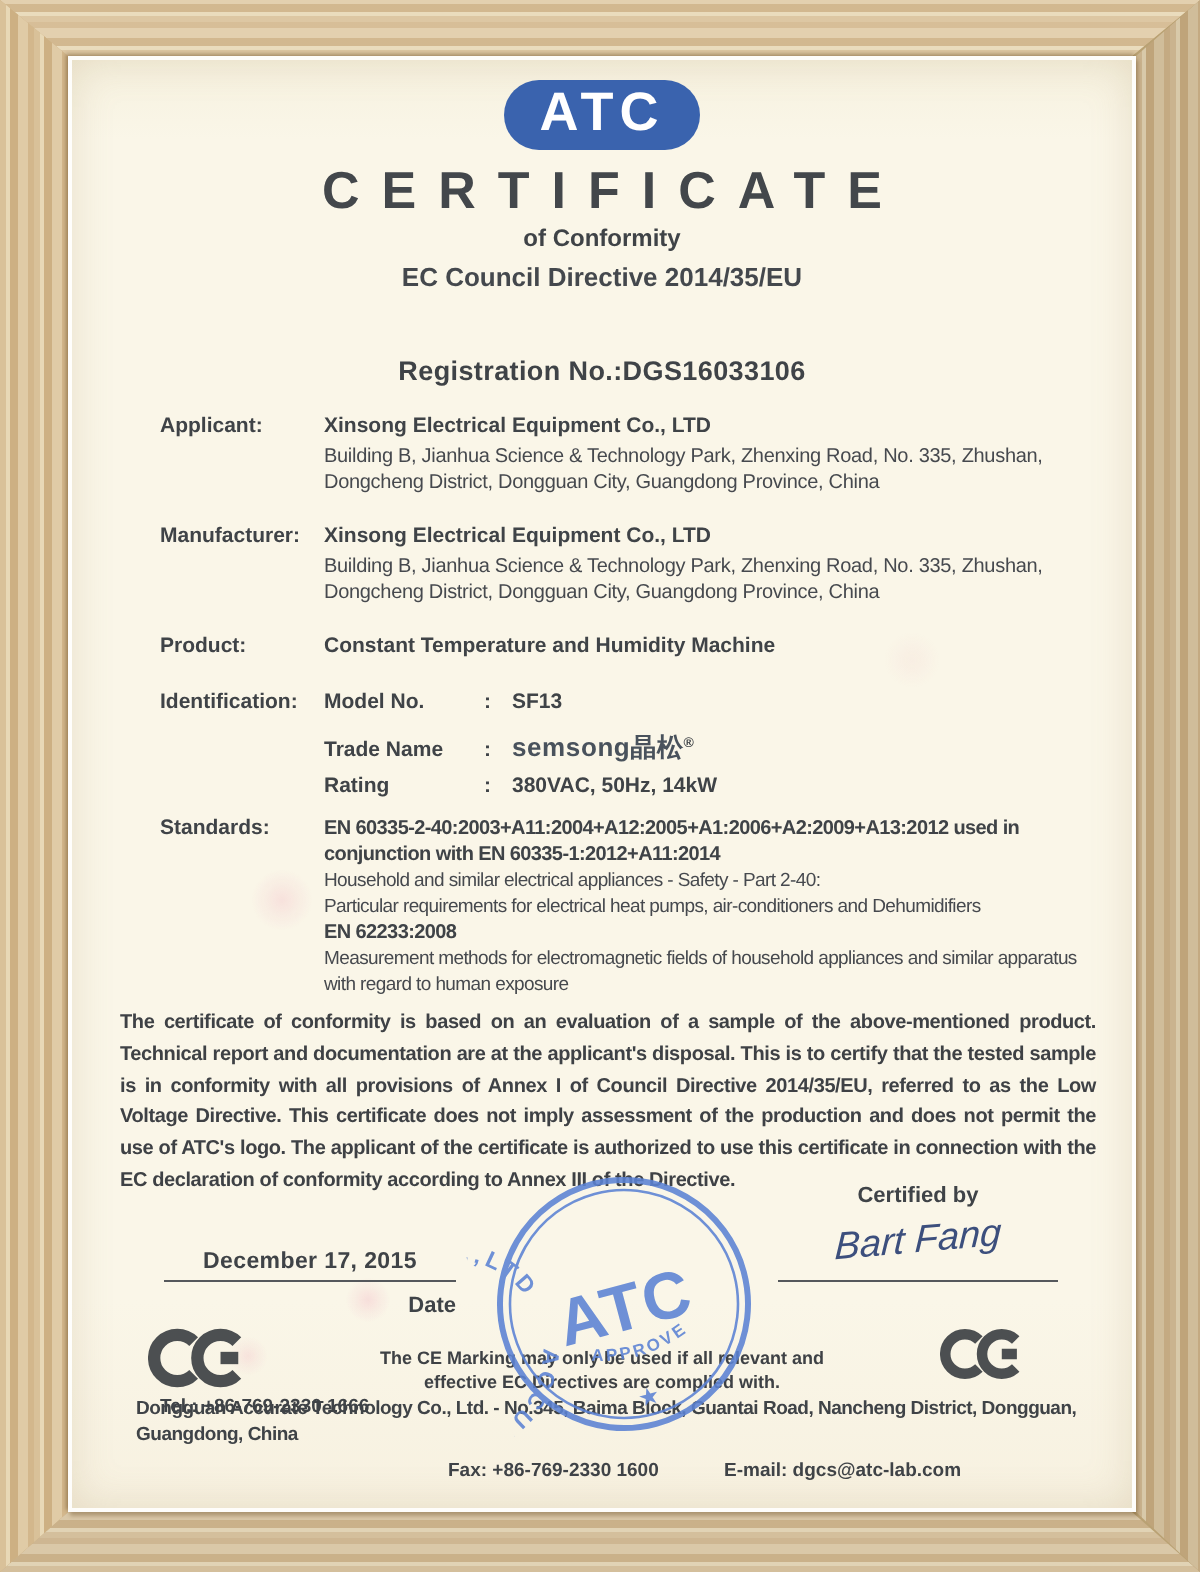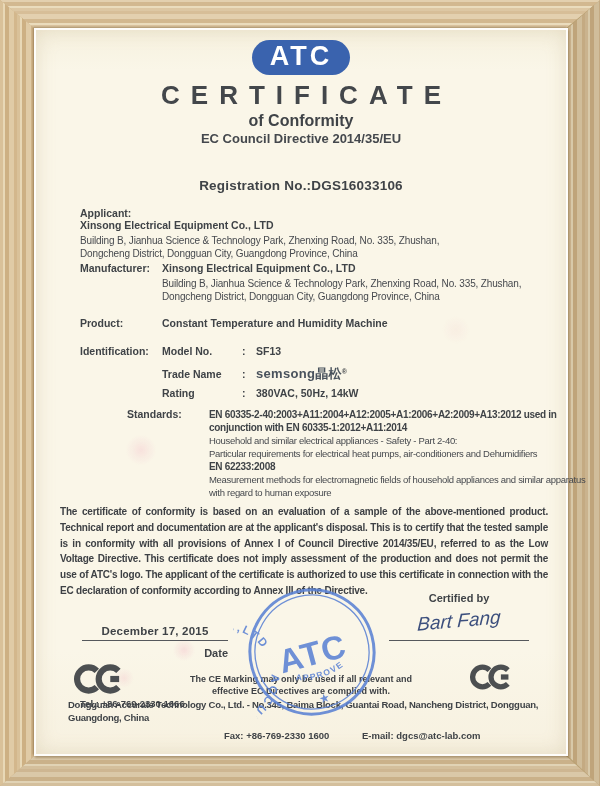--- a/index.html
+++ b/index.html
@@ -28,21 +28,21 @@
       linear-gradient(180deg,#f6f1df 0,#faf6e8 40px,#faf6e8 620px,#f7f1e0 100%);
     border:2px solid rgba(255,255,255,.85);box-sizing:border-box;
     box-shadow:inset 0 0 20px rgba(170,140,90,.22), -1px -1px 2px rgba(100,70,30,.45), 1px 2px 2px rgba(100,70,30,.35);}
   .abs{position:absolute;}
   .ctr{left:0;right:0;text-align:center;}
   .b{font-weight:bold;}
   
   .atc-pill{display:inline-block;background:#3a63ae;color:#fff;border-radius:19px;
     padding:3px 18px 5px 18px;font-size:27px;font-weight:bold;letter-spacing:3px;line-height:1;}
   .cert-title{font-size:26px;font-weight:bold;letter-spacing:11px;text-indent:11px;color:#43474b;}
-  .h-sub{font-size:16px;}
+  .h-sub{font-size:12px;}
   .h-dir{font-size:13px;color:#44484d;}
   .h-reg{font-size:13.5px;letter-spacing:.2px;}
   
   .row{position:absolute;left:44px;width:470px;display:flex;}
   .lbl{width:82px;flex:none;font-weight:bold;font-size:10.5px;}
   .val{flex:1;min-width:0;}
   .name{font-weight:bold;font-size:10.5px;}
   .addr{font-size:10px;letter-spacing:-.15px;line-height:13px;margin-top:3px;white-space:nowrap;color:#46494e;}
   .idrow{display:flex;font-size:10.5px;font-weight:bold;align-items:baseline;}
   .id-n{width:80px;flex:none;}
@@ -77,21 +77,21 @@
   <div class="paper">
 
     <div class="abs ctr" style="top:10px;">
       <span class="atc-pill">ATC</span>
     </div>
     <div class="abs ctr cert-title" style="top:50px;">CERTIFICATE</div>
     <div class="abs ctr h-sub b" style="top:82px;">of Conformity</div>
     <div class="abs ctr h-dir b" style="top:101px;">EC Council Directive 2014/35/EU</div>
     <div class="abs ctr h-reg b" style="top:148px;">Registration No.:DGS16033106</div>
 
-    <div class="row" style="top:177px;flex-direction:column;">
+    <div class="row" style="top:177px;">
       <div class="lbl">Applicant:</div>
       <div class="val">
         <div class="name">Xinsong Electrical Equipment Co., LTD</div>
         <div class="addr">Building B, Jianhua Science &amp; Technology Park, Zhenxing Road, No. 335, Zhushan,</div>
         <div class="addr" style="margin-top:0;">Dongcheng District, Dongguan City, Guangdong Province, China</div>
       </div>
     </div>
 
     <div class="row" style="top:232px;">
       <div class="lbl">Manufacturer:</div>
@@ -121,21 +121,21 @@
           <span><span class="semsong">semsong晶松</span><span class="regmark">®</span></span>
         </div>
         <div class="idrow" style="height:20px;">
           <span class="id-n">Rating</span>
           <span class="id-c">:</span>
           <span>380VAC, 50Hz, 14kW</span>
         </div>
       </div>
     </div>
 
-    <div class="row" style="top:378px;margin-left:47px;">
+    <div class="row" style="top:378px;">
       <div class="lbl">Standards:</div>
       <div class="val">
         <div class="std stdb">EN 60335-2-40:2003+A11:2004+A12:2005+A1:2006+A2:2009+A13:2012 used in conjunction with EN 60335-1:2012+A11:2014</div>
         <div class="std">Household and similar electrical appliances - Safety - Part 2-40:</div>
         <div class="std">Particular requirements for electrical heat pumps, air-conditioners and Dehumidifiers</div>
         <div class="std stdb">EN 62233:2008</div>
         <div class="std">Measurement methods for electromagnetic fields of household appliances and similar apparatus with regard to human exposure</div>
       </div>
     </div>
 

